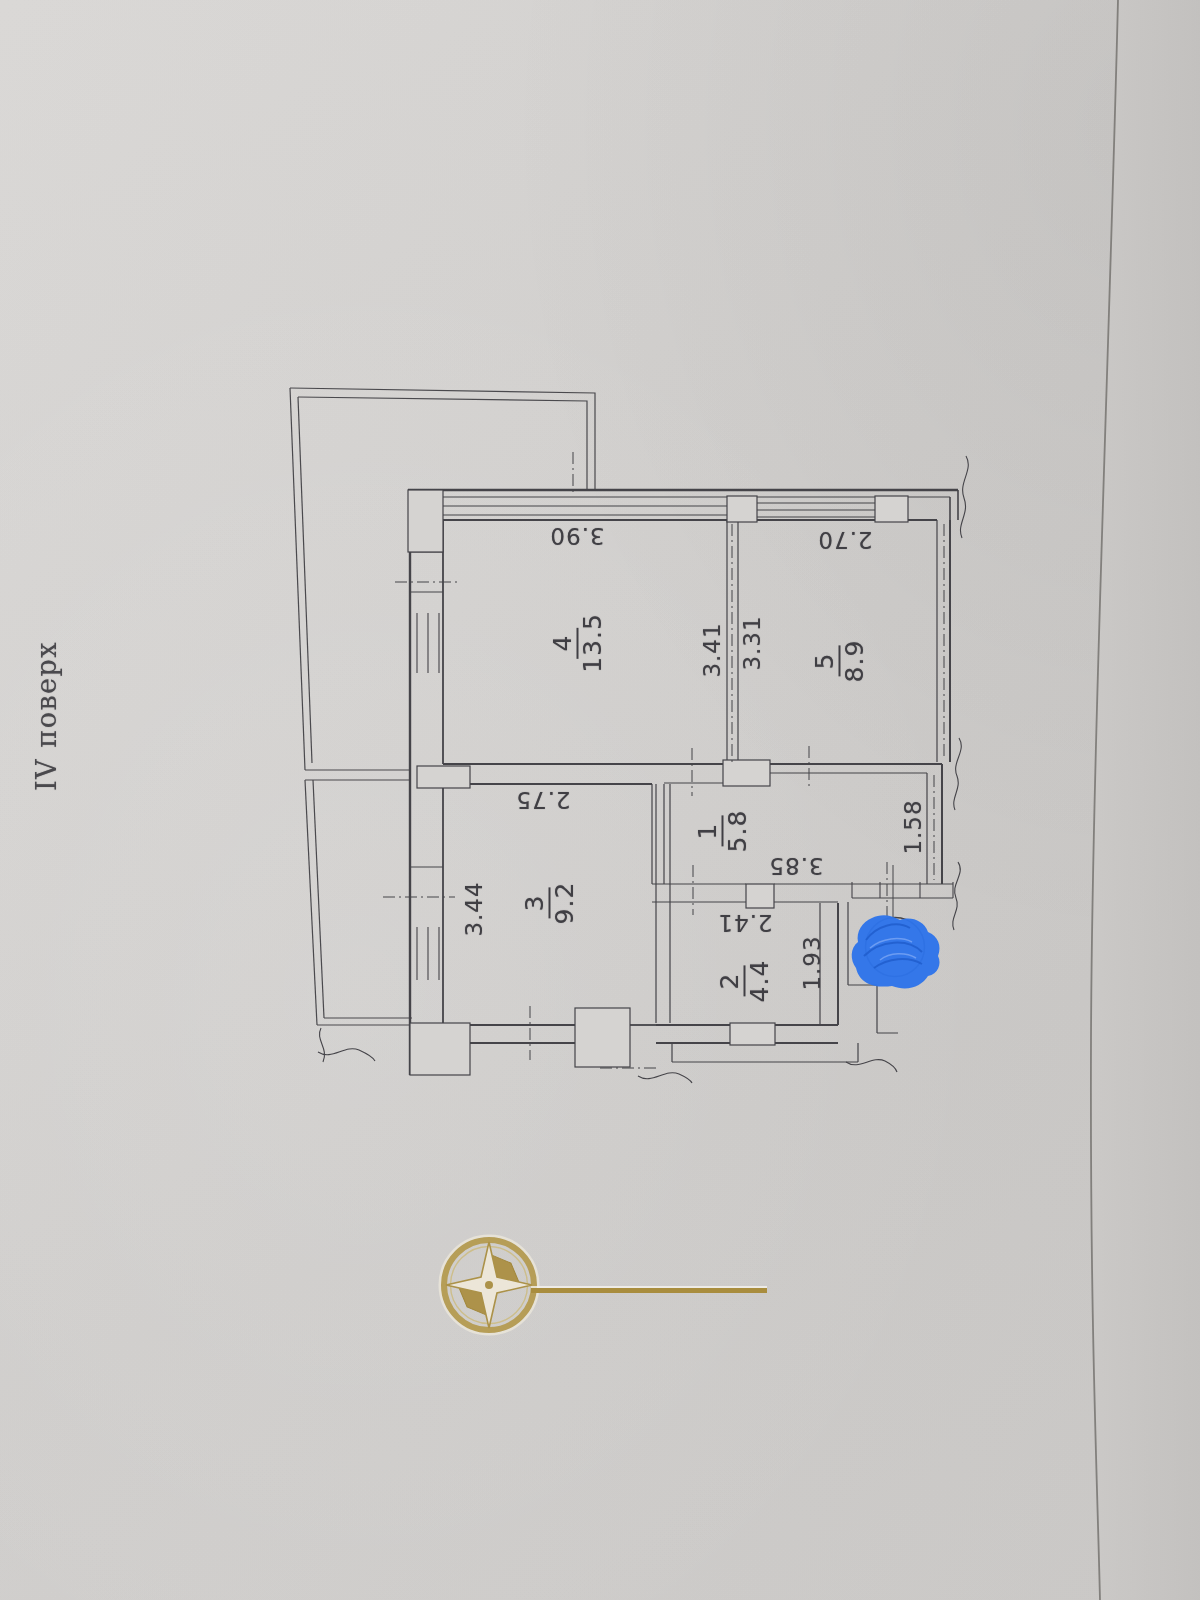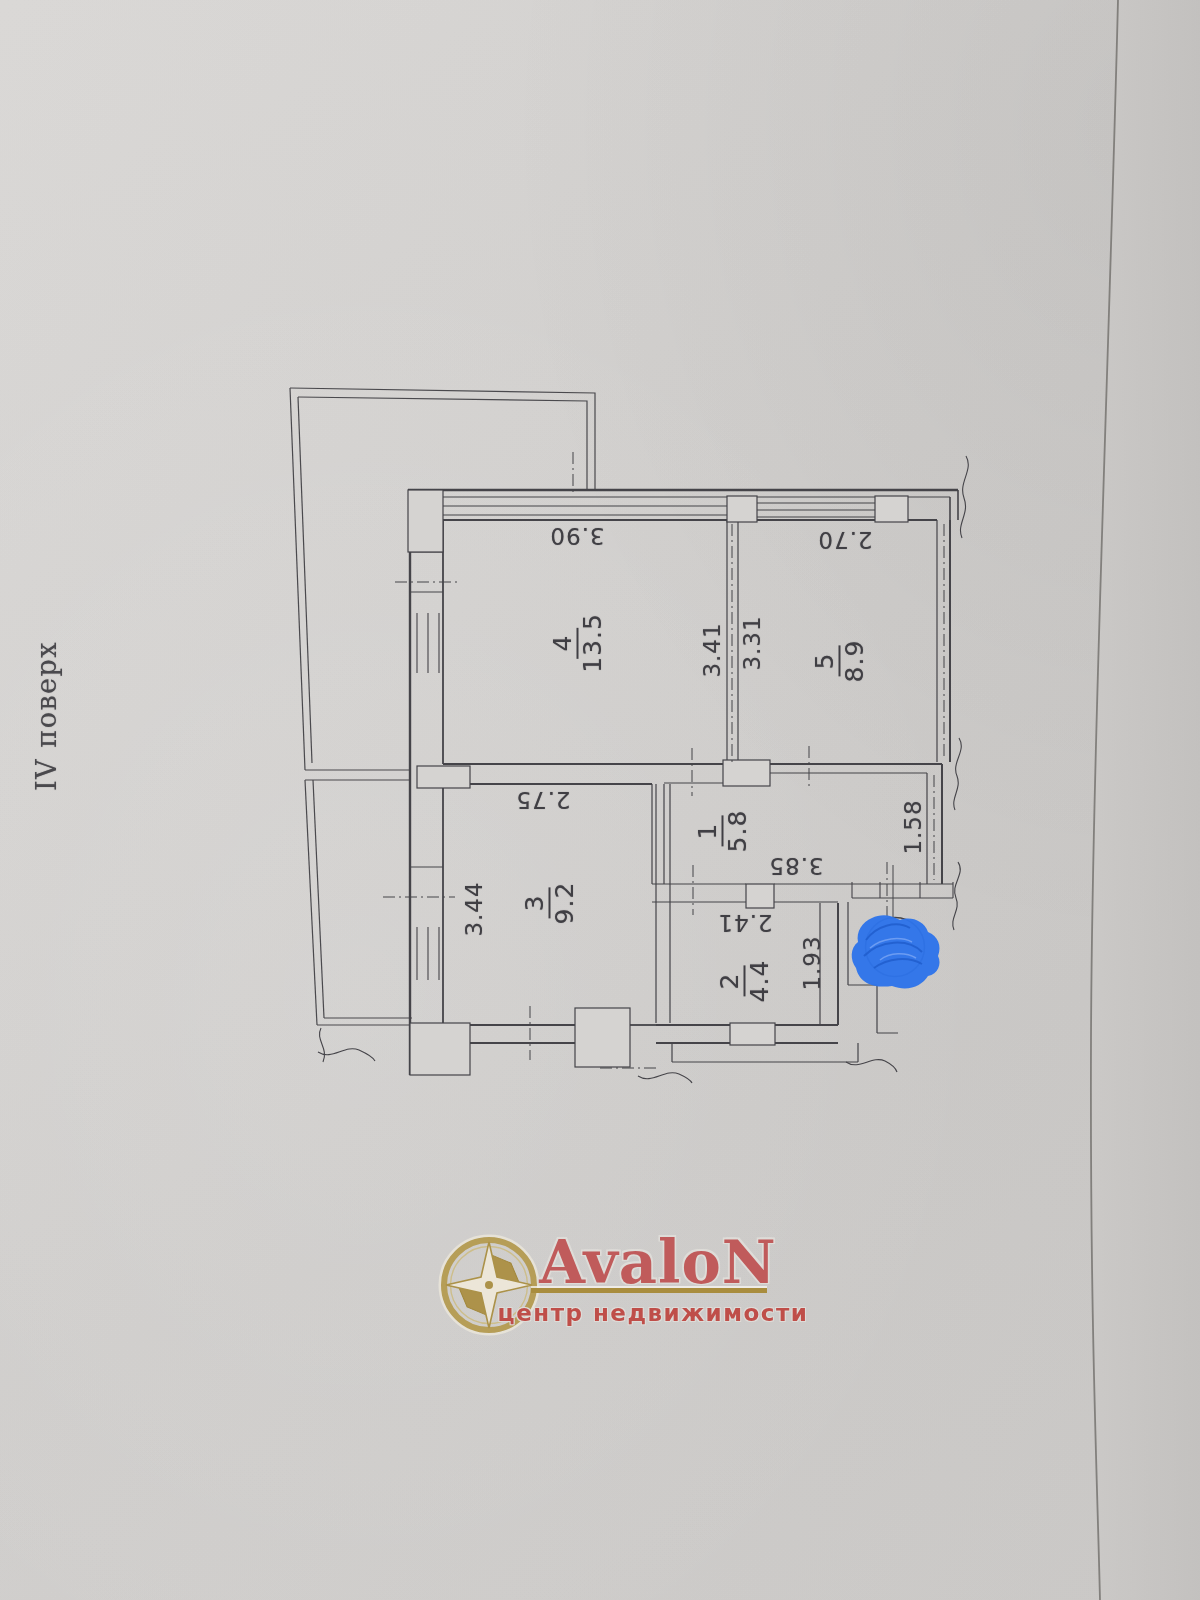--- a/index.html
+++ b/index.html
@@ -205,16 +205,14 @@
   <div class="lbl dim rot180" style="left:845px;top:540px;">2.70</div>
   <div class="lbl dim rotm90" style="left:712px;top:650px;">3.41</div>
   <div class="lbl dim rotm90" style="left:752px;top:643px;">3.31</div>
   <div class="lbl dim rot180" style="left:543px;top:800px;">2.75</div>
   <div class="lbl dim rotm90" style="left:474px;top:909px;">3.44</div>
   <div class="lbl dim rotm90" style="left:913px;top:827px;">1.58</div>
   <div class="lbl dim rot180" style="left:796px;top:866px;">3.85</div>
   <div class="lbl dim rot180" style="left:745px;top:923px;">2.41</div>
   <div class="lbl dim rotm90" style="left:812px;top:963px;">1.93</div>
 
-  <div id="logo-brand" class="lbl" style="left:658px;top:1262px;transform:translate(-50%,-50%);">AvaloN</div>
   <div id="logo-underline"></div>
-  <div id="logo-tagline" class="lbl" style="left:653px;top:1313px;transform:translate(-50%,-50%);">центр недвижимости</div>
 </div>
 
 </body></html>

